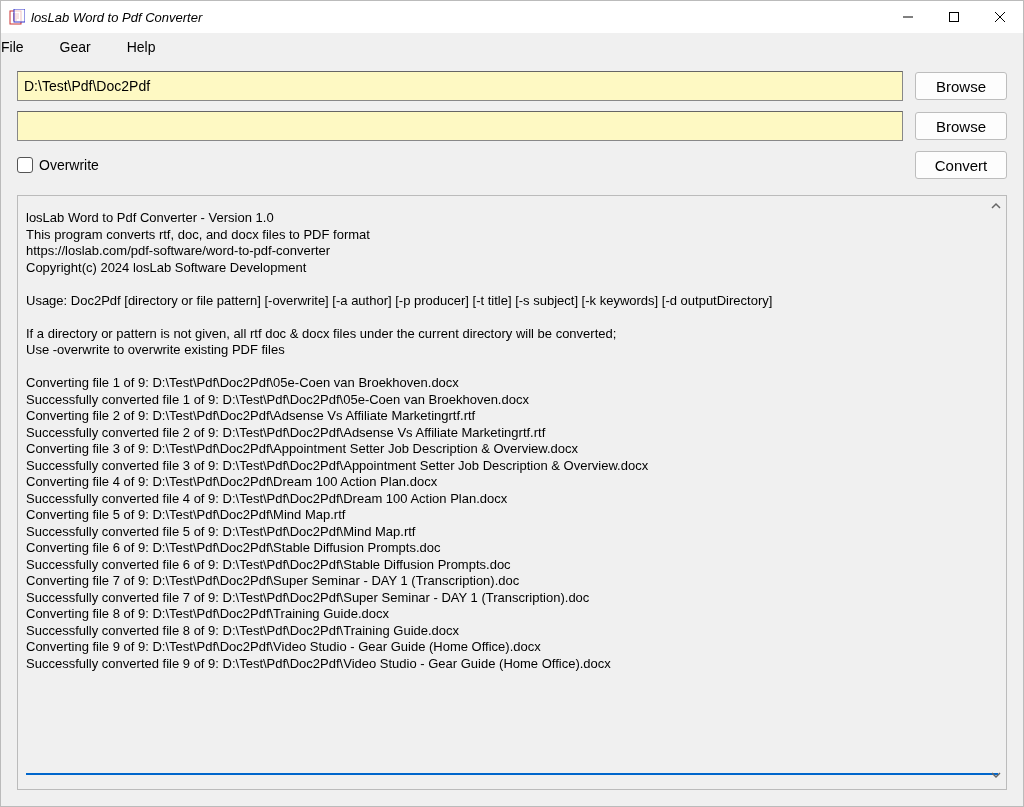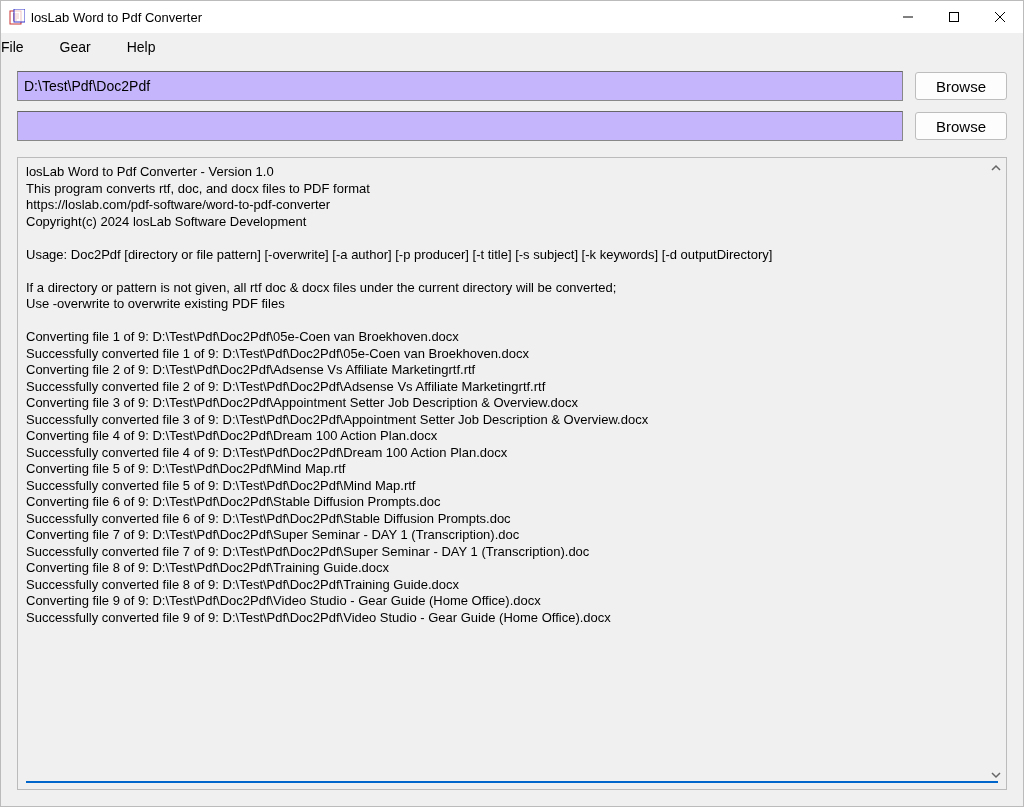--- a/index.html
+++ b/index.html
@@ -27,20 +27,21 @@
       background: #ffffff;
       display: flex;
       align-items: center;
       justify-content: space-between;
       padding-left: 8px;
     }
     .titlebar-left {
       display: flex;
       align-items: center;
       gap: 6px;
+      font-style: italic;
     }
     .app-icon {
       width: 16px;
       height: 16px;
     }
     .title-text {
       font-size: 13px;
       color: #000;
     }
     .win-controls {
@@ -79,21 +80,21 @@
     .row {
       display: flex;
       align-items: center;
       gap: 12px;
     }
     .text-input {
       flex: 1;
       height: 30px;
       border: 1px solid #888;
       border-top-color: #666;
-      background: #c4b5fd;
+      background: #fef9c3;
       padding: 4px 6px;
       font-size: 14px;
       color: #000;
     }
     .btn {
       width: 92px;
       height: 28px;
       background: #fdfdfd;
       border: 1px solid #bdbdbd;
       border-radius: 3px;
@@ -123,21 +124,21 @@
       cursor: pointer;
     }
     .check-label {
       font-size: 14px;
       color: #000;
     }
     .log-container {
       flex: 1;
       border: 1px solid #bbb;
       background: #f0f0f0;
-      padding: 6px 8px;
+      padding: 14px 8px;
       position: relative;
       overflow: hidden;
       display: flex;
       flex-direction: column;
       margin-top: 6px;
       justify-content: space-between;
     }
     .log-text {
       font-size: 13px;
       line-height: 16.5px;
@@ -209,20 +210,27 @@
     <div class="row">
       <input class="text-input" value="D:\Test\Pdf\Doc2Pdf" style="">
       <div class="btn">Browse</div>
     </div>
 
     <div class="row">
       <input class="text-input" value="" style="">
       <div class="btn">Browse</div>
     </div>
 
+    <div class="check-row">
+      <div class="check-group">
+        <div class="checkbox"></div>
+        <span class="check-label">Overwrite</span>
+      </div>
+      <div class="btn">Convert</div>
+    </div>
 
     <div class="log-container">
       <div class="log-text">losLab Word to Pdf Converter - Version 1.0
 This program converts rtf, doc, and docx files to PDF format
 https://loslab.com/pdf-software/word-to-pdf-converter
 Copyright(c) 2024 losLab Software Development
 
 Usage: Doc2Pdf [directory or file pattern] [-overwrite] [-a author] [-p producer] [-t title] [-s subject] [-k keywords] [-d outputDirectory]
 
 If a directory or pattern is not given, all rtf doc &amp; docx files under the current directory will be converted;

